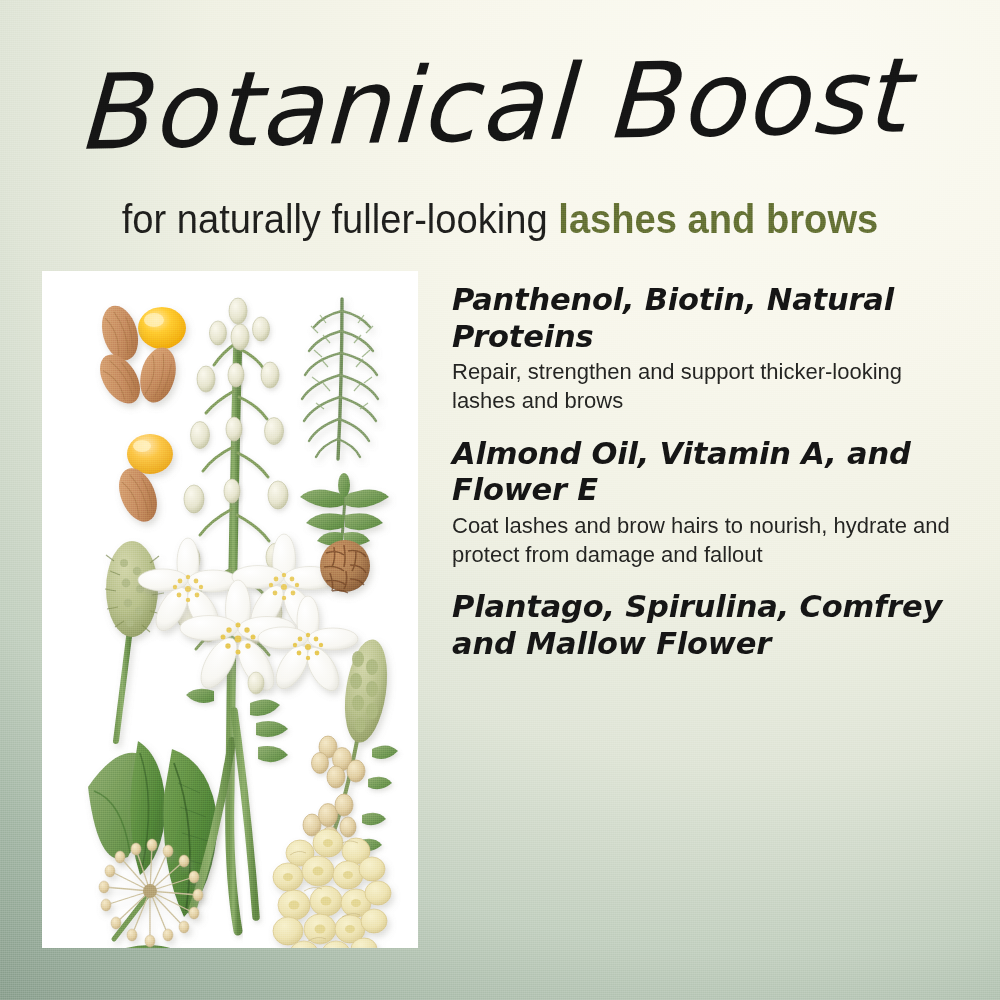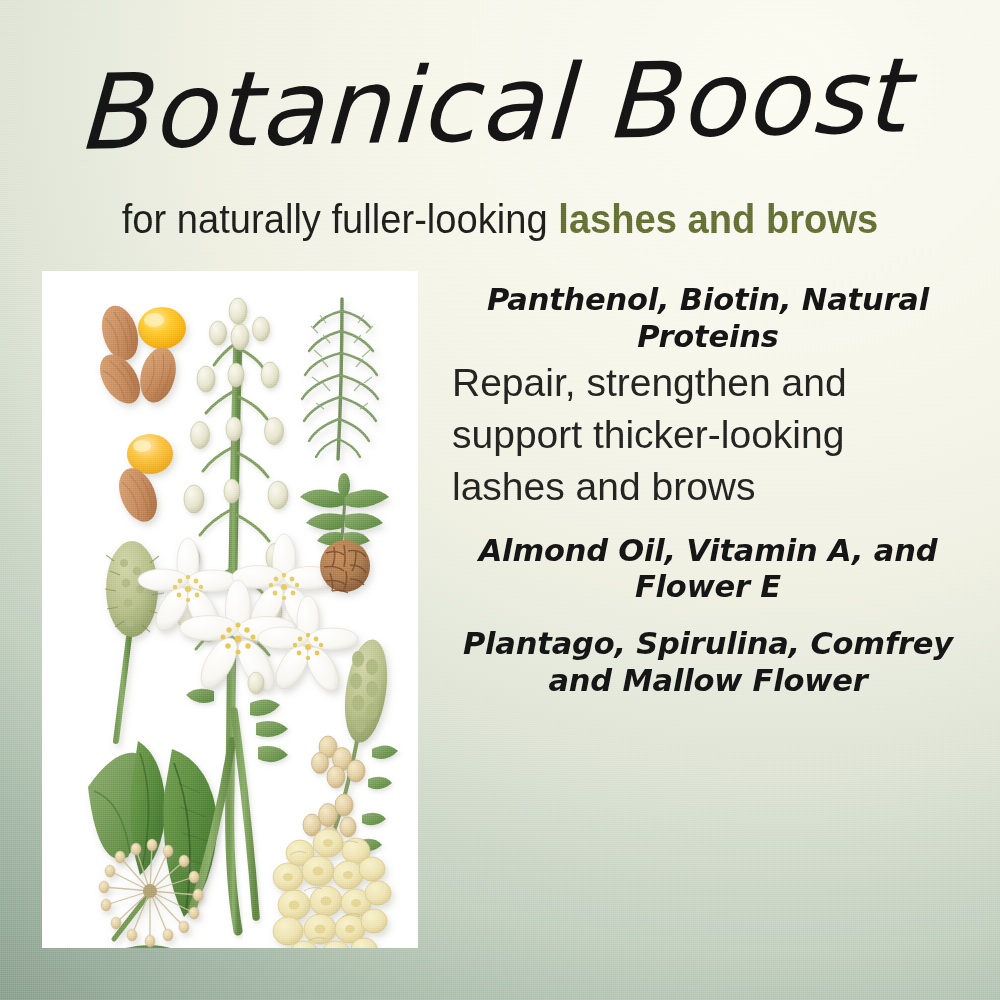--- a/index.html
+++ b/index.html
@@ -96,26 +96,25 @@
 
   .block-heading {
     font-family: "DejaVu Sans", sans-serif;
     font-weight: 700;
     font-style: italic;
     font-size: 30.5px;
     line-height: 1.20;
     color: #141414;
     letter-spacing: -.2px;
     margin: 0 0 2px 0;
-    text-align: center;
   }
   .block-body {
     font-family: "Liberation Sans", sans-serif;
     font-weight: 400;
-    font-size: 39px;
+    font-size: 22px;
     line-height: 1.33;
     color: #222220;
     margin: 0;
   }
 </style>
 </head>
 <body>
 
 <div id="poster">
 
@@ -576,20 +575,21 @@
 
   <div class="content">
 
     <div class="block">
       <p class="block-heading">Panthenol, Biotin, Natural Proteins</p>
       <p class="block-body">Repair, strengthen and support thicker-looking lashes and brows</p>
     </div>
 
     <div class="block">
       <p class="block-heading">Almond Oil, Vitamin A, and Flower E</p>
+      <p class="block-body">Coat lashes and brow hairs to nourish, hydrate and protect from damage and fallout</p>
     </div>
 
     <div class="block">
       <p class="block-heading">Plantago, Spirulina, Comfrey and Mallow Flower</p>
     </div>
 
   </div>
 </div>
 
 </body></html>

